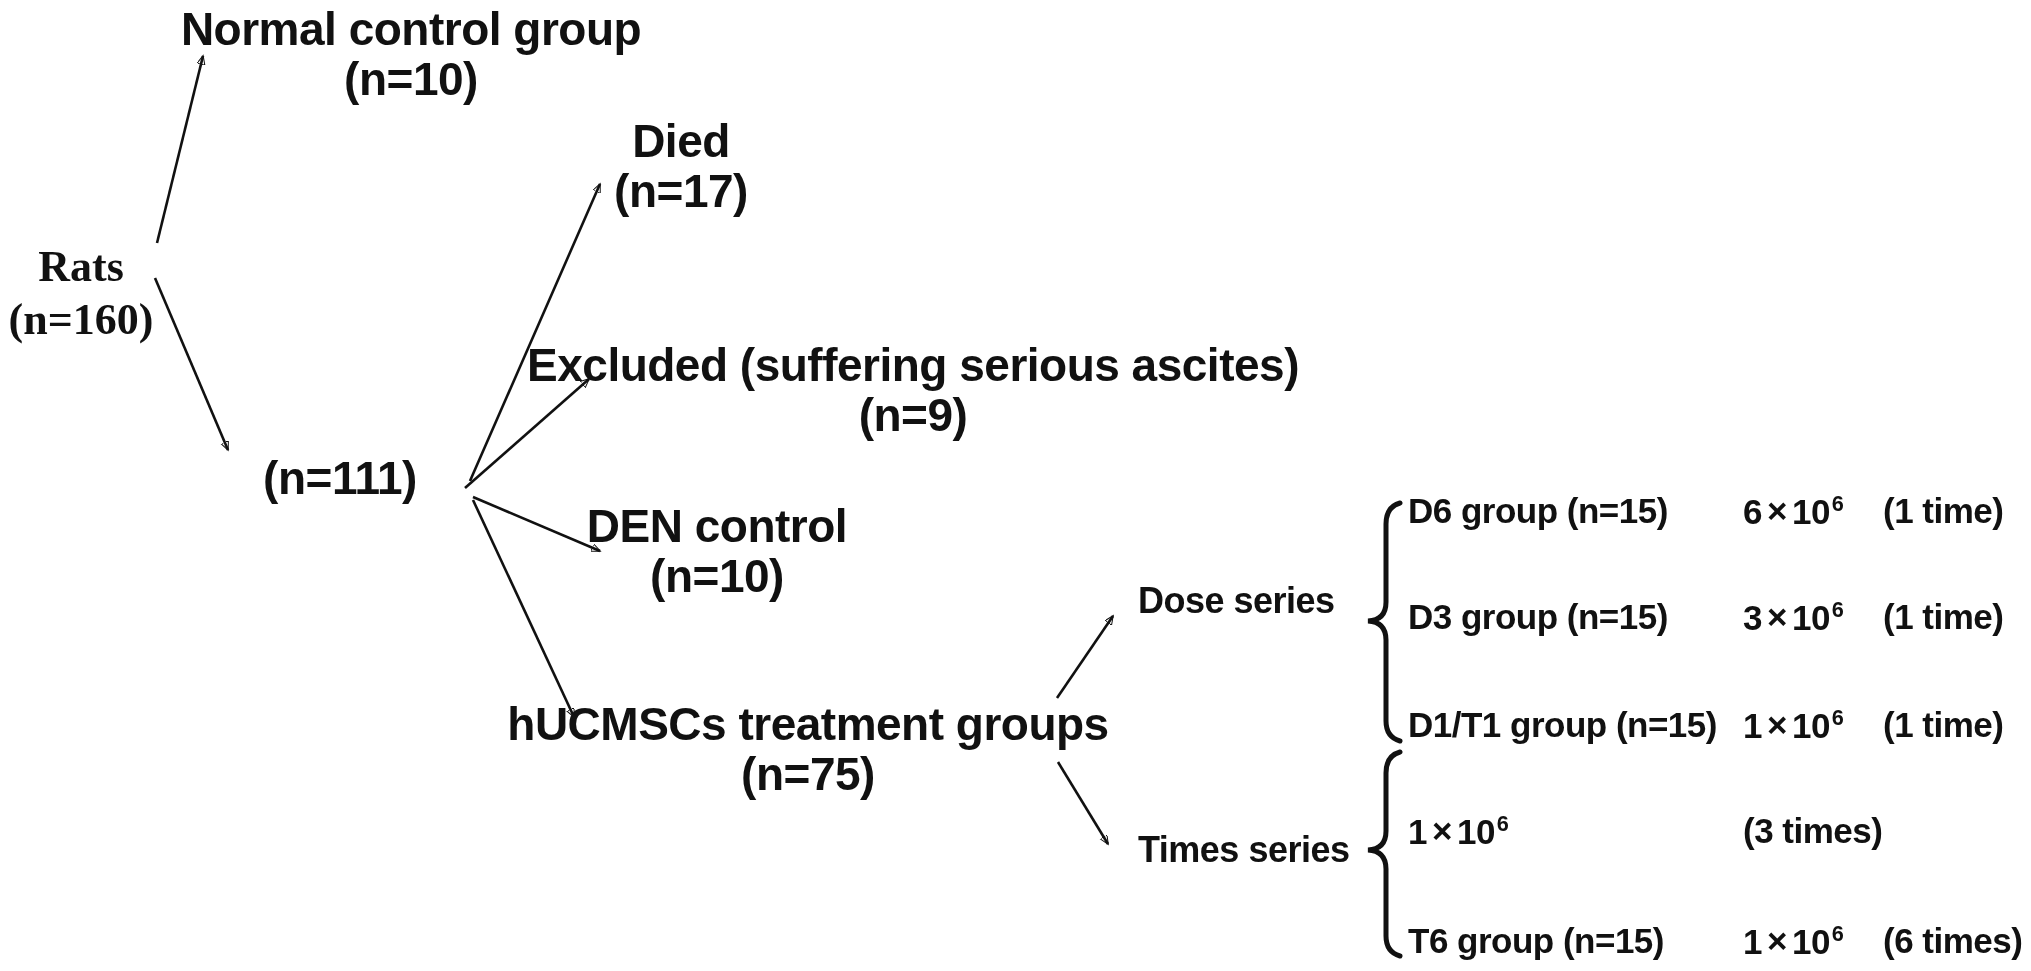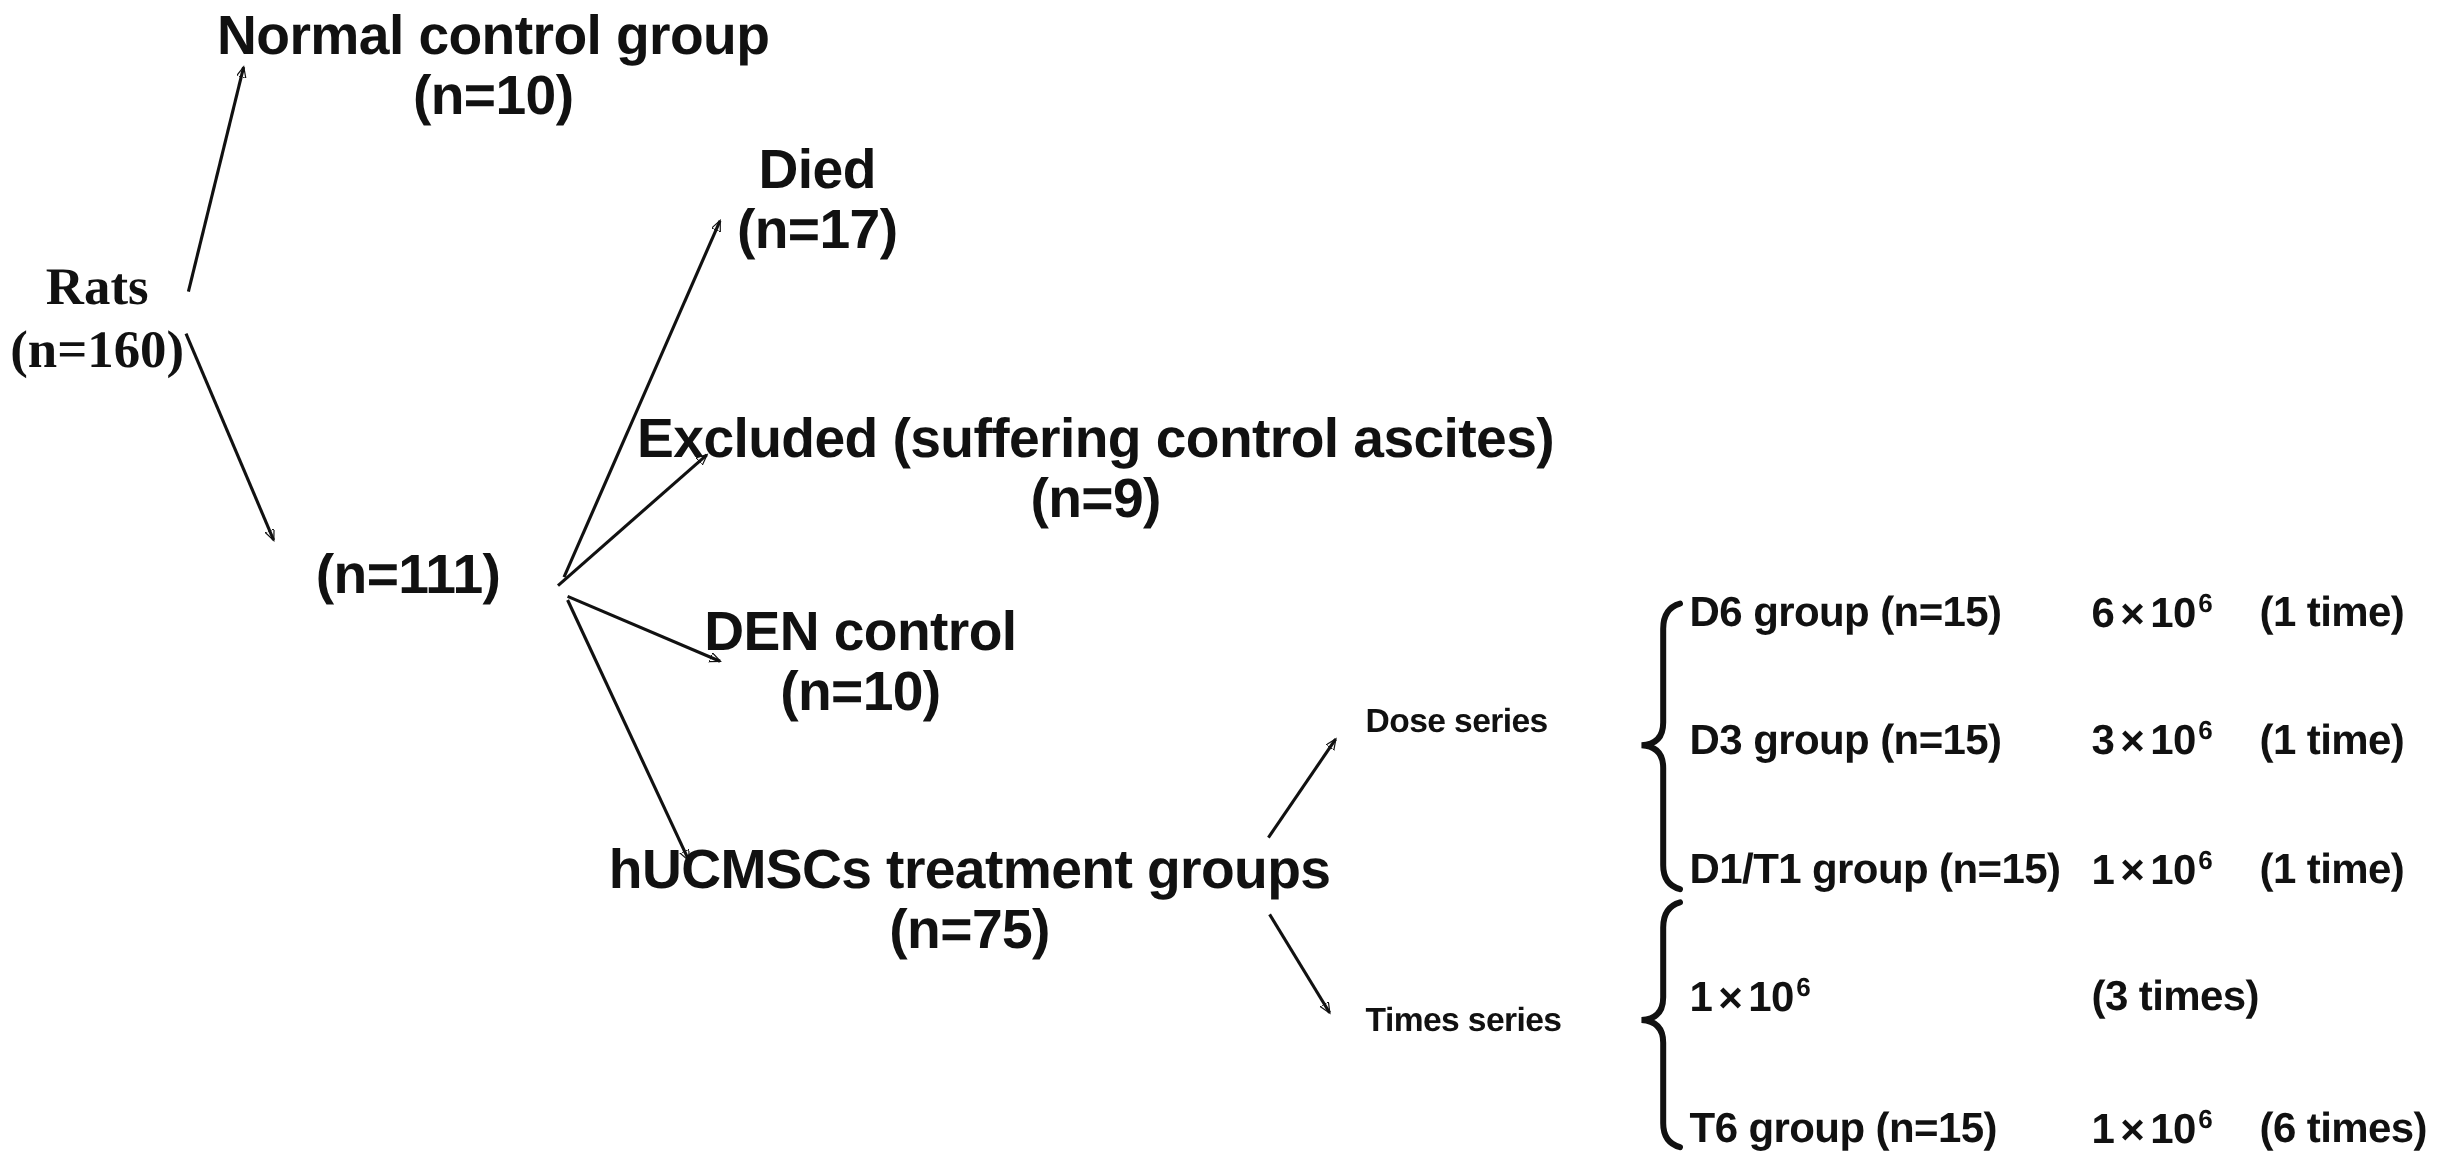--- a/index.html
+++ b/index.html
@@ -31,26 +31,27 @@
     font-weight: bold;
     font-size: 46px;
     line-height: 50px;
     letter-spacing: -0.5px;
   }
   .node.serif {
     font-family: "Liberation Serif", serif;
     font-size: 44px;
     line-height: 53px;
     letter-spacing: 0;
+    margin-top: 28px;
   }
   .series-label {
     position: absolute;
     white-space: nowrap;
     font-weight: bold;
-    font-size: 28px;
+    font-size: 36px;
     line-height: 48px;
     letter-spacing: -0.5px;
   }
   .group-row {
     position: absolute;
     left: 1408px;
     width: 622px;
     height: 50px;
     display: grid;
     grid-template-columns: 335px 140px auto;
@@ -111,21 +112,21 @@
     <div>Normal control group</div>
     <div>(n=10)</div>
   </div>
 
   <div class="node" style="left:681px; top:116px">
     <div>Died</div>
     <div>(n=17)</div>
   </div>
 
   <div class="node" style="left:913px; top:340px">
-    <div>Excluded (suffering control ascites)</div>
+    <div>Excluded (suffering serious ascites)</div>
     <div>(n=9)</div>
   </div>
 
   <div class="node" style="left:340px; top:453px">
     <div>(n=111)</div>
   </div>
 
   <div class="node" style="left:717px; top:501px">
     <div>DEN control</div>
     <div>(n=10)</div>

